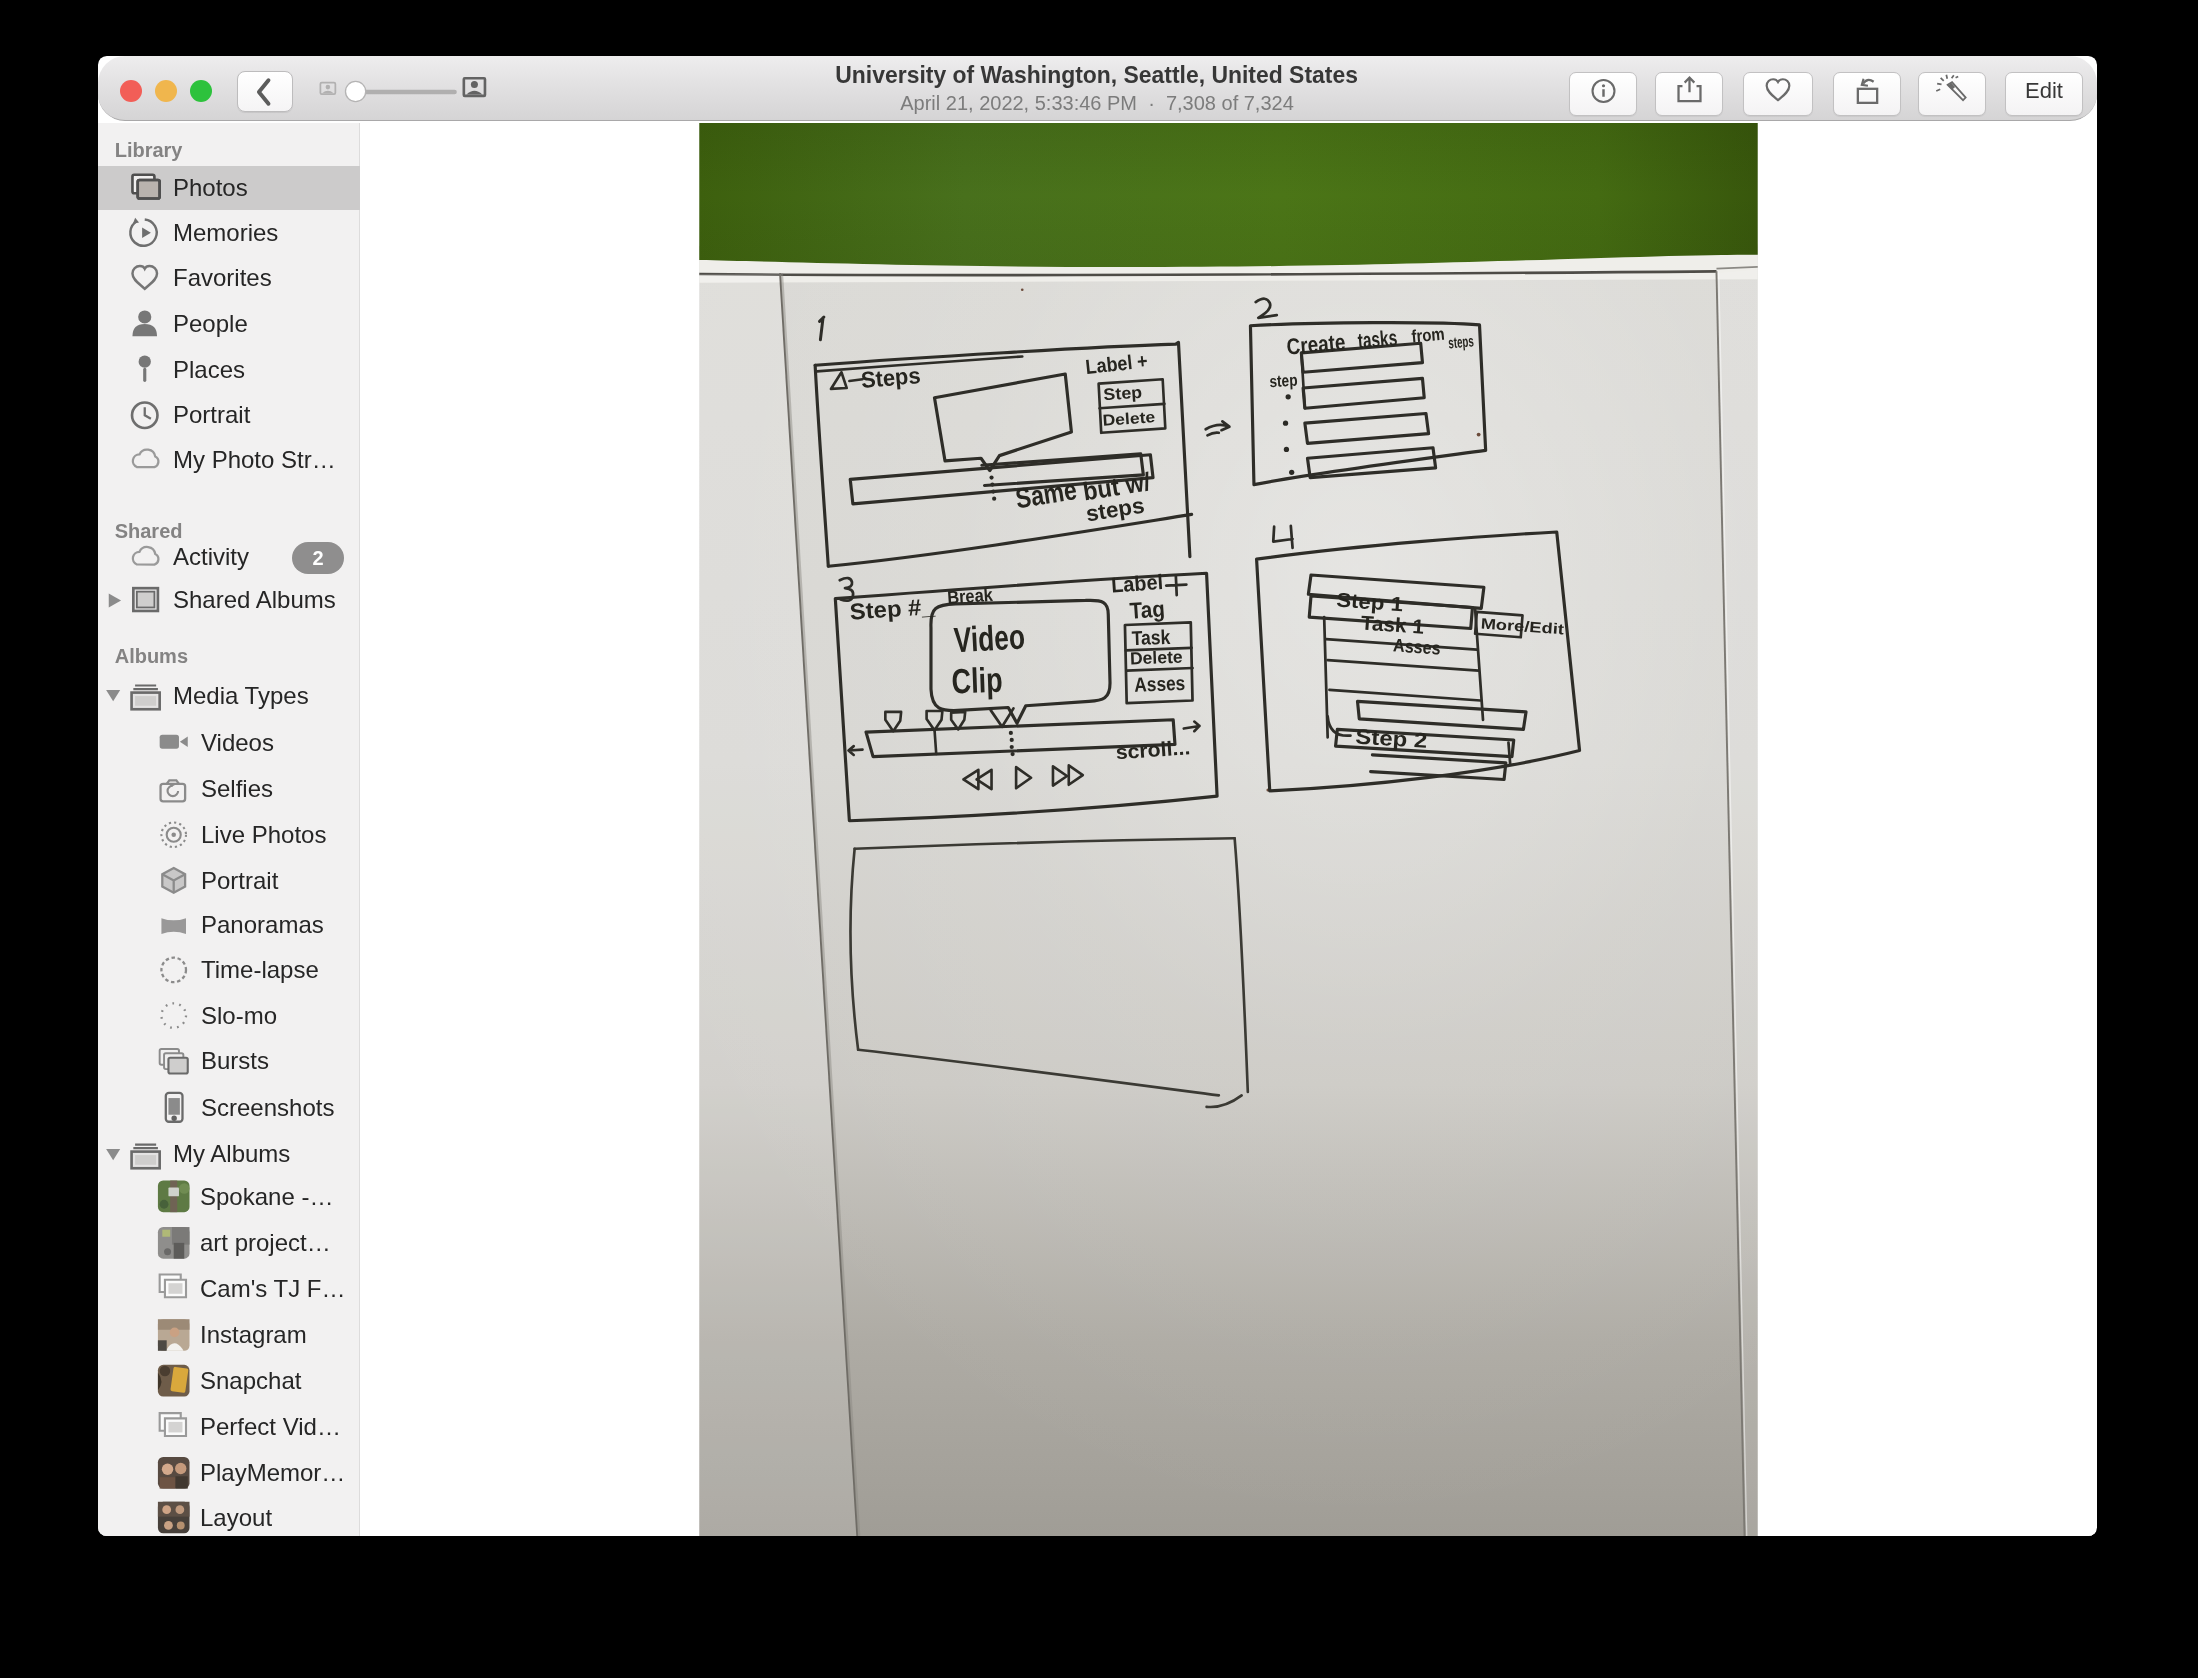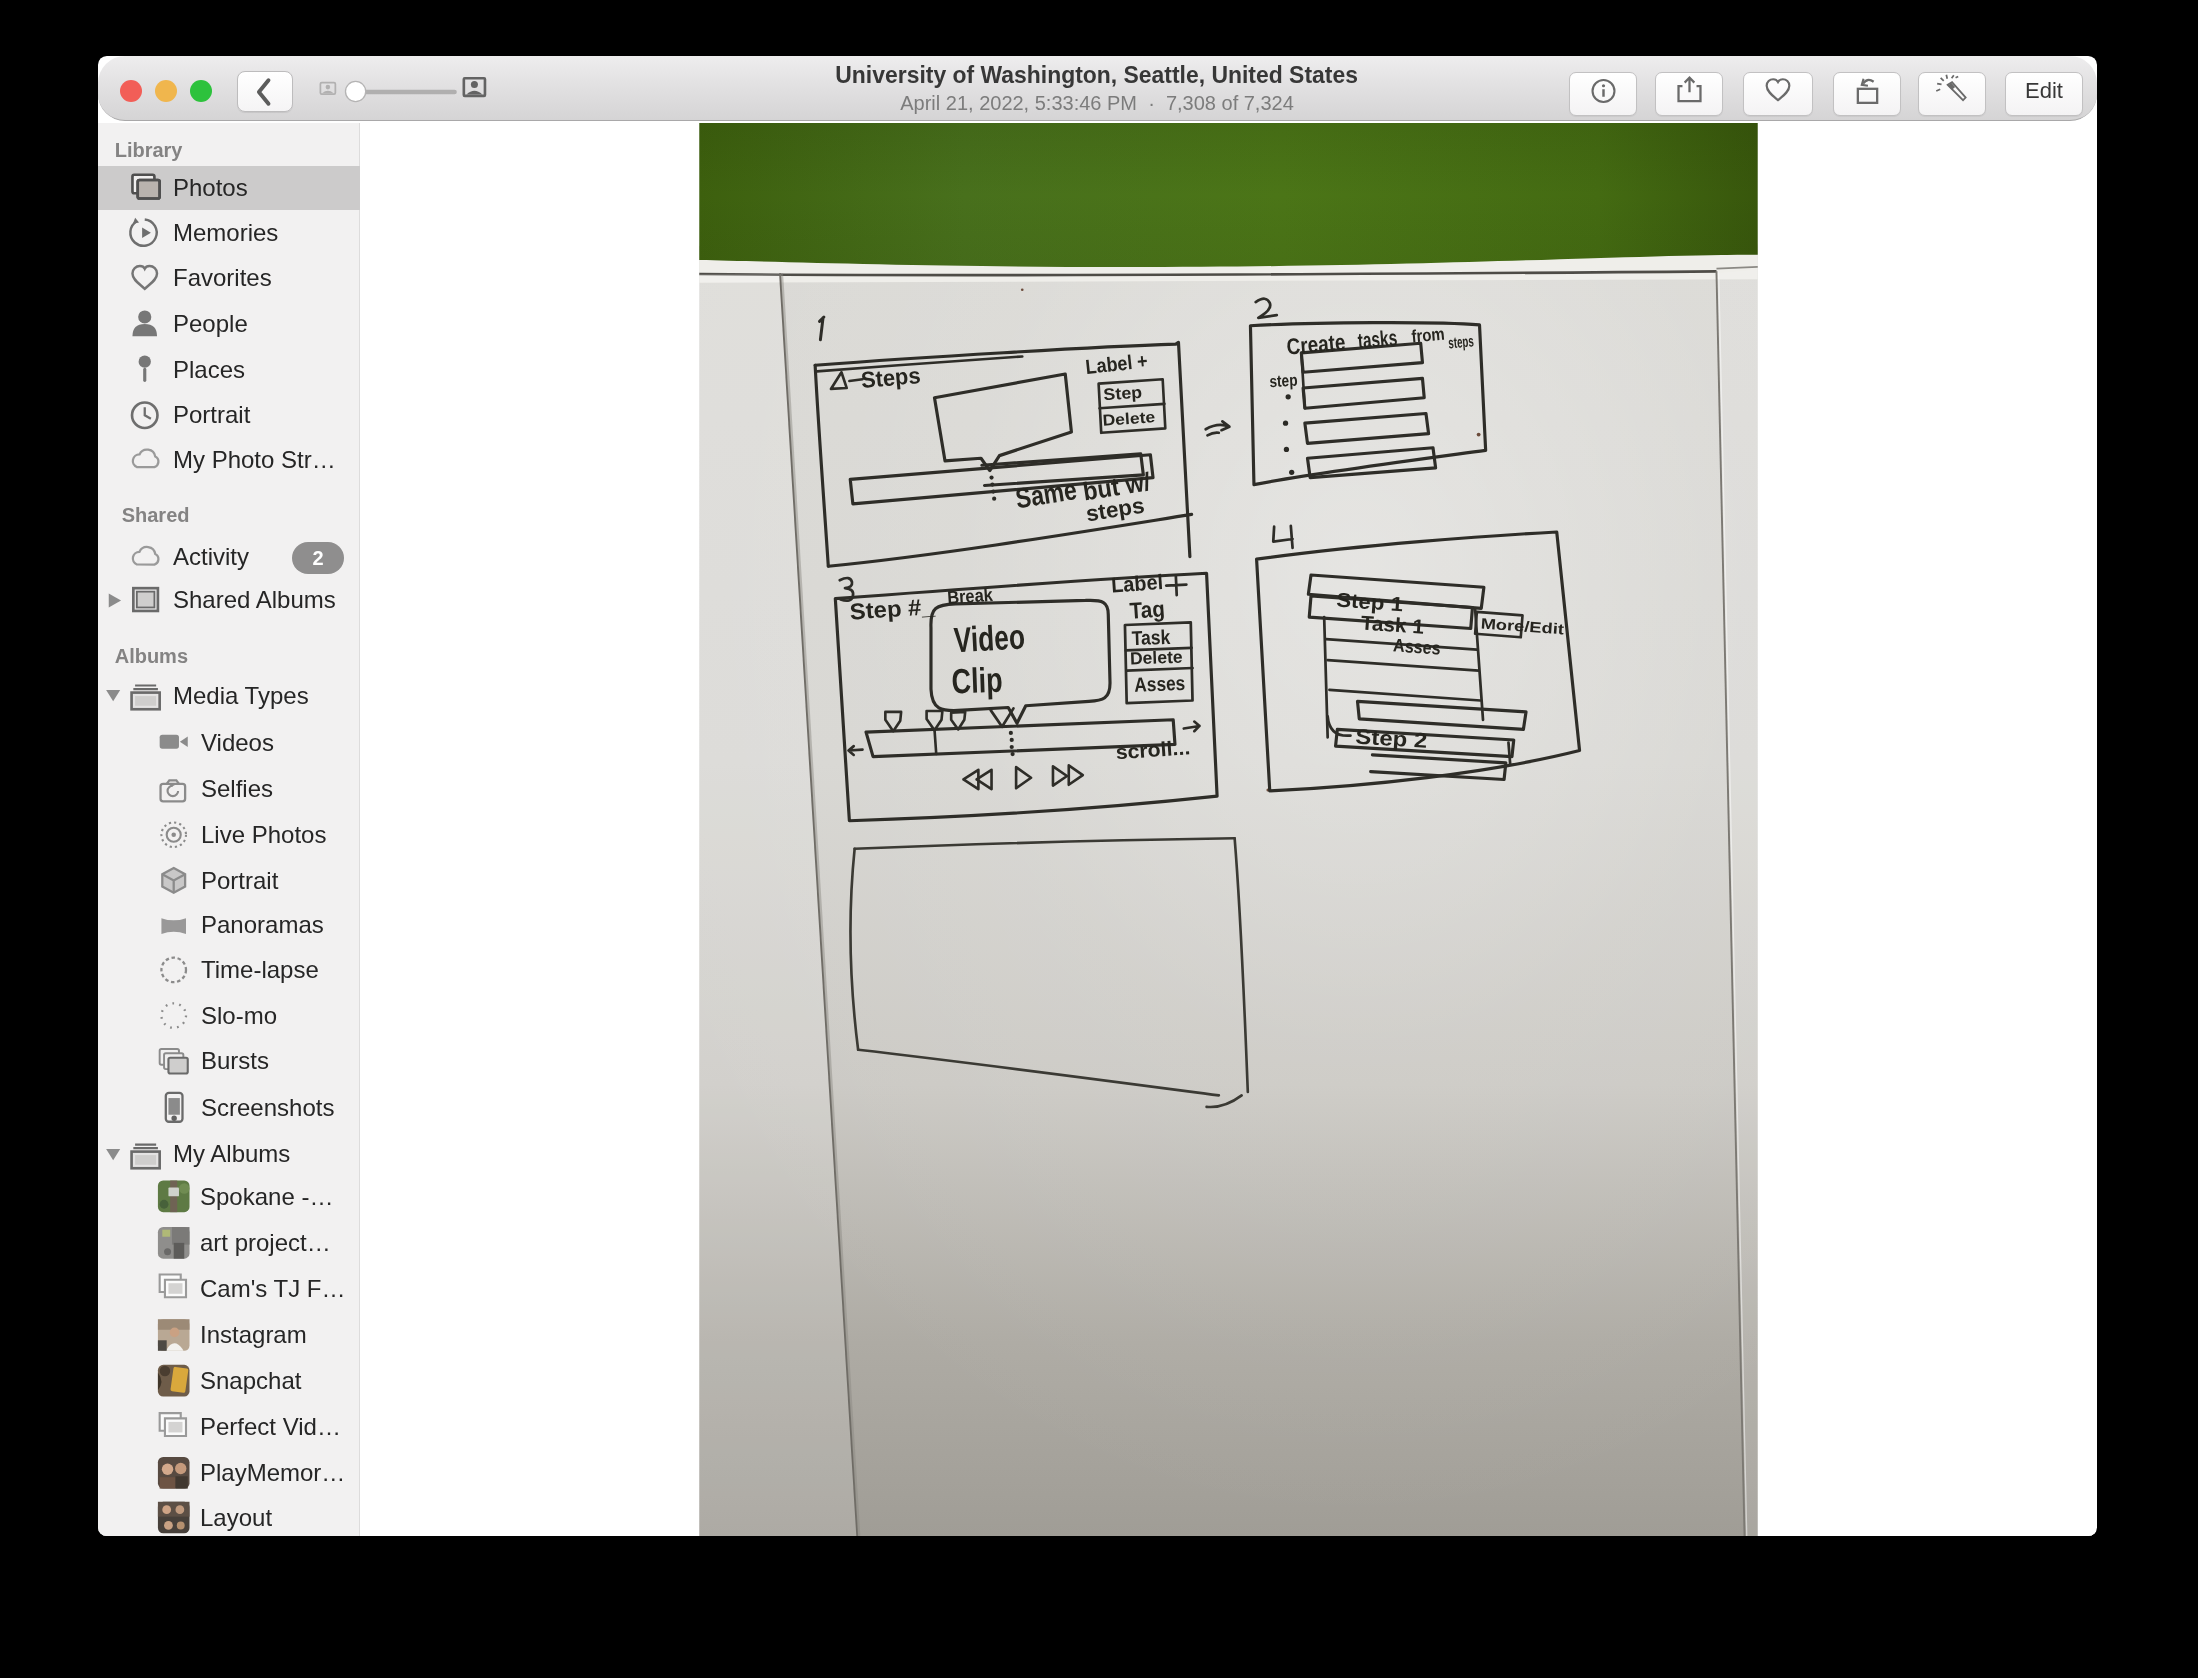--- a/index.html
+++ b/index.html
@@ -97,21 +97,21 @@
   <div id="sidebar">
     <div class="sel" style="top:43px;"></div>
     <div class="hdr" style="top:16px;">Library</div>
     <div class="row" style="left:75px; top:51px;">Photos</div>
     <div class="row" style="left:75px; top:96px;">Memories</div>
     <div class="row" style="left:75px; top:141px;">Favorites</div>
     <div class="row" style="left:75px; top:187px;">People</div>
     <div class="row" style="left:75px; top:233px;">Places</div>
     <div class="row" style="left:75px; top:278px;">Portrait</div>
     <div class="row" style="left:75px; top:323px;">My Photo Str…</div>
-    <div class="hdr" style="top:381px;margin-left:7px;">Shared</div>
+    <div class="hdr" style="top:397px;">Shared</div>
     <div class="row" style="left:75px; top:420px;">Activity</div>
     <div id="badge" style="top:419px;">2</div>
     <div class="row" style="left:75px; top:463px;">Shared Albums</div>
     <div class="hdr" style="top:522px;">Albums</div>
     <div class="row" style="left:75px; top:559px;">Media Types</div>
     <div class="row" style="left:103px; top:606px;">Videos</div>
     <div class="row" style="left:103px; top:652px;">Selfies</div>
     <div class="row" style="left:103px; top:698px;">Live Photos</div>
     <div class="row" style="left:103px; top:744px;">Portrait</div>
     <div class="row" style="left:103px; top:788px;">Panoramas</div>

